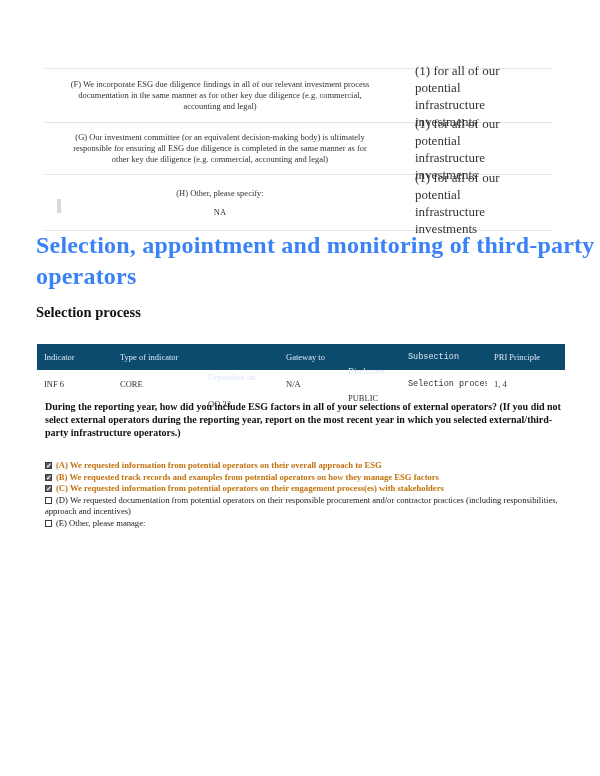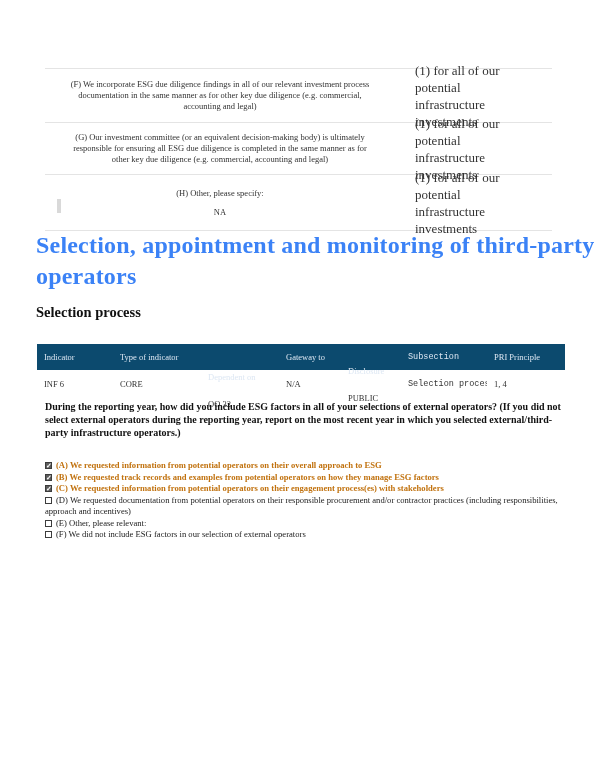--- a/index.html
+++ b/index.html
@@ -96,21 +96,18 @@
     <div class="opt checked">
       <span class="cb"></span><span>(B) We requested track records and examples from potential operators on how they manage ESG factors</span>
     </div>
     <div class="opt checked">
       <span class="cb"></span><span>(C) We requested information from potential operators on their engagement process(es) with stakeholders</span>
     </div>
     <div class="opt">
       <span class="cb"></span><span>(D) We requested documentation from potential operators on their responsible procurement and/or contractor practices (including responsibilities, approach and incentives)</span>
     </div>
     <div class="opt">
-      <span class="cb"></span><span>(E) Other, please relevant:</span>
-    </div>
-    <div class="opt">
-      <span class="cb"></span><span>(F) We did not include ESG factors in our selection of external operators</span>
+      <span class="cb"></span><span>(E) Other, please manage:</span>
     </div>
   </div>
 
   <div class="pagenum">140</div>
 </div>
 
 </body></html>

